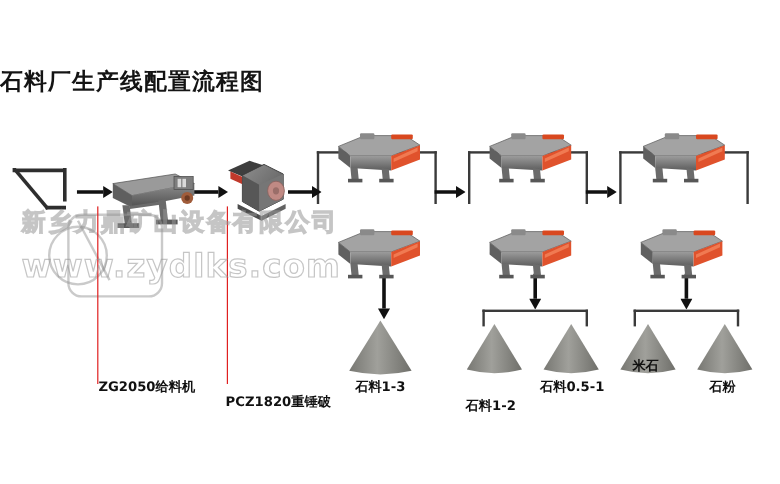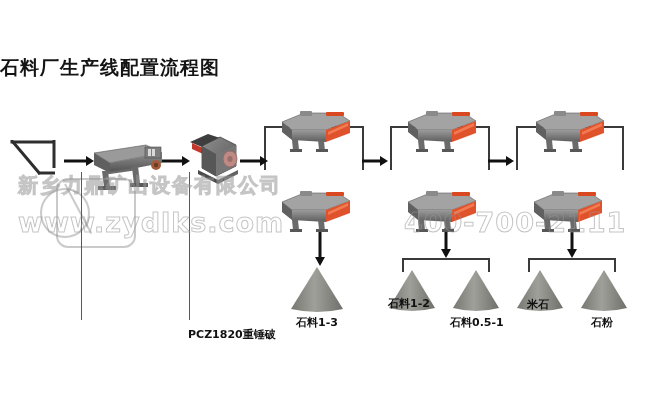--- a/index.html
+++ b/index.html
@@ -425,24 +425,24 @@
       <path d="M26 2 L49 40 Q26 46 3 40 Z" fill="url(#gp5)"></path>
     </svg>
   </div>
 
   <div class="wm-layer">
     <div class="wm-logo"></div>
     <div class="wm-redline"></div>
     <div class="wm-redline2"></div>
     <div class="wm-text wm-company">新乡力鼎矿山设备有限公司</div>
     <div class="wm-text wm-url">www.zydlks.com</div>
-    <div class="wm-text wm-phone">400-700-2111</div>
-  </div>
-
+  </div>
+
+  <div class="label label-machine" style="left:82px;top:315px;">ZG2050给料机</div>
   <div class="label label-machine" style="left:188px;top:327px;">PCZ1820重锤破</div>
 
   <div class="label" style="left:296px;top:315px;">石料1-3</div>
-  <div class="label" style="left:388px;top:296px;">石料1-2</div>
+  <div class="label" style="left:388px;top:331px;">石料1-2</div>
   <div class="label" style="left:450px;top:315px;">石料0.5-1</div>
   <div class="label" style="left:527px;top:297px;">米石</div>
   <div class="label" style="left:591px;top:315px;">石粉</div>
 
 </div>
 
 </body></html>

